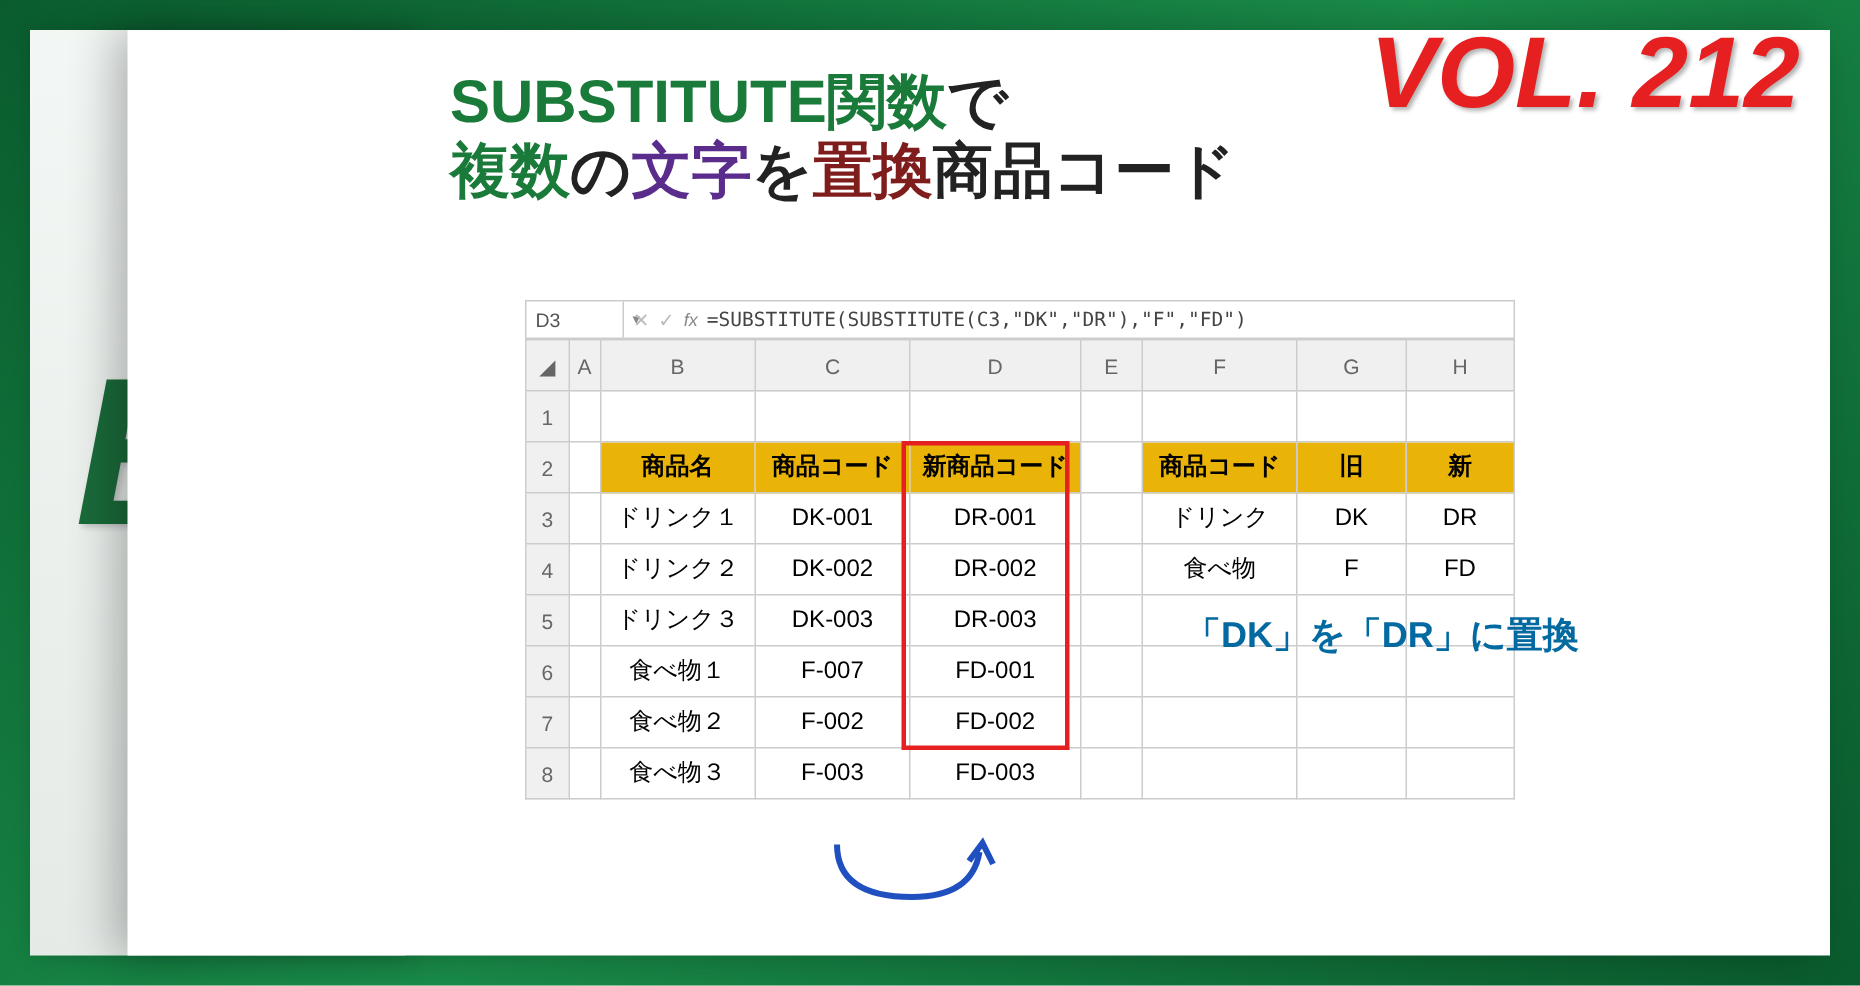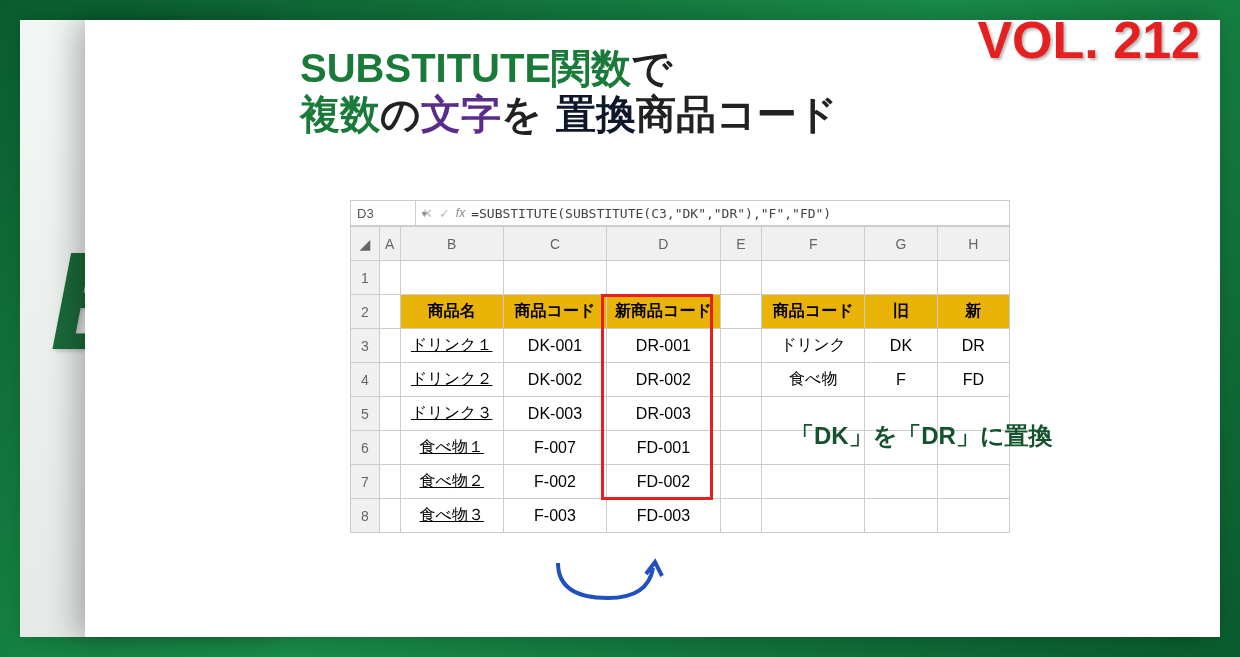--- a/index.html
+++ b/index.html
@@ -55,40 +55,41 @@
   }
   .excel-icon {
     margin-top: 60px;
     width: 90px;
     height: 90px;
   }
   .vol {
     position: absolute;
     right: 40px;
     top: 10px;
-    font-size: 52px;
+    font-size: 67px;
     font-weight: bold;
+    font-style: italic;
     color: #e62020;
     text-shadow: 2px 2px 3px rgba(0,0,0,0.3);
     z-index: 10;
   }
   .title {
     position: absolute;
     left: 300px;
     top: 45px;
     font-size: 40px;
     font-weight: bold;
     line-height: 1.15;
     z-index: 5;
     text-shadow: 1px 1px 0 #fff, -1px -1px 0 #fff, 1px -1px 0 #fff, -1px 1px 0 #fff;
   }
   .t-green { color: #1a7a3a; }
   .t-black { color: #222; }
   .t-purple { color: #5a2d8c; }
-  .t-blue { color: #0f172a; margin-left: 14px; }
+  .t-blue { color: #7f1d1d; }
   .excel-shot {
     position: absolute;
     left: 350px;
     top: 200px;
     width: 660px;
     background: #fff;
   }
   .formula-bar {
     display: flex;
     align-items: center;
@@ -132,34 +133,34 @@
   .col-B { width: 100px; }
   .col-C { width: 100px; }
   .col-D { width: 110px; }
   .col-E { width: 40px; }
   .col-F { width: 100px; }
   .col-G { width: 70px; }
   .col-H { width: 70px; }
   th.selected { background: #d0d0d0; }
   td.hdr { background: #eab308; font-weight: bold; border: 1px solid #888; }
   td.data { border: 1px solid #888; }
-  td.data-left { text-align: left; padding-left: 8px; text-decoration: underline; }
+  td.data-left { text-align: left; padding-left: 8px; }
   td.blank { border: 1px solid #e4e4e4; }
   .red-box {
     position: absolute;
     border: 3px solid #e62020;
     pointer-events: none;
   }
   .annotation {
     position: absolute;
     left: 790px;
-    top: 420px;
+    top: 408px;
     font-size: 24px;
     font-weight: bold;
-    color: #14532d;
+    color: #0369a1;
     line-height: 1.3;
   }
   .arrow {
     position: absolute;
     left: 548px;
     top: 558px;
     width: 120px;
     height: 50px;
   }
   .dropdown-caret { color: #888; font-size: 10px; }

